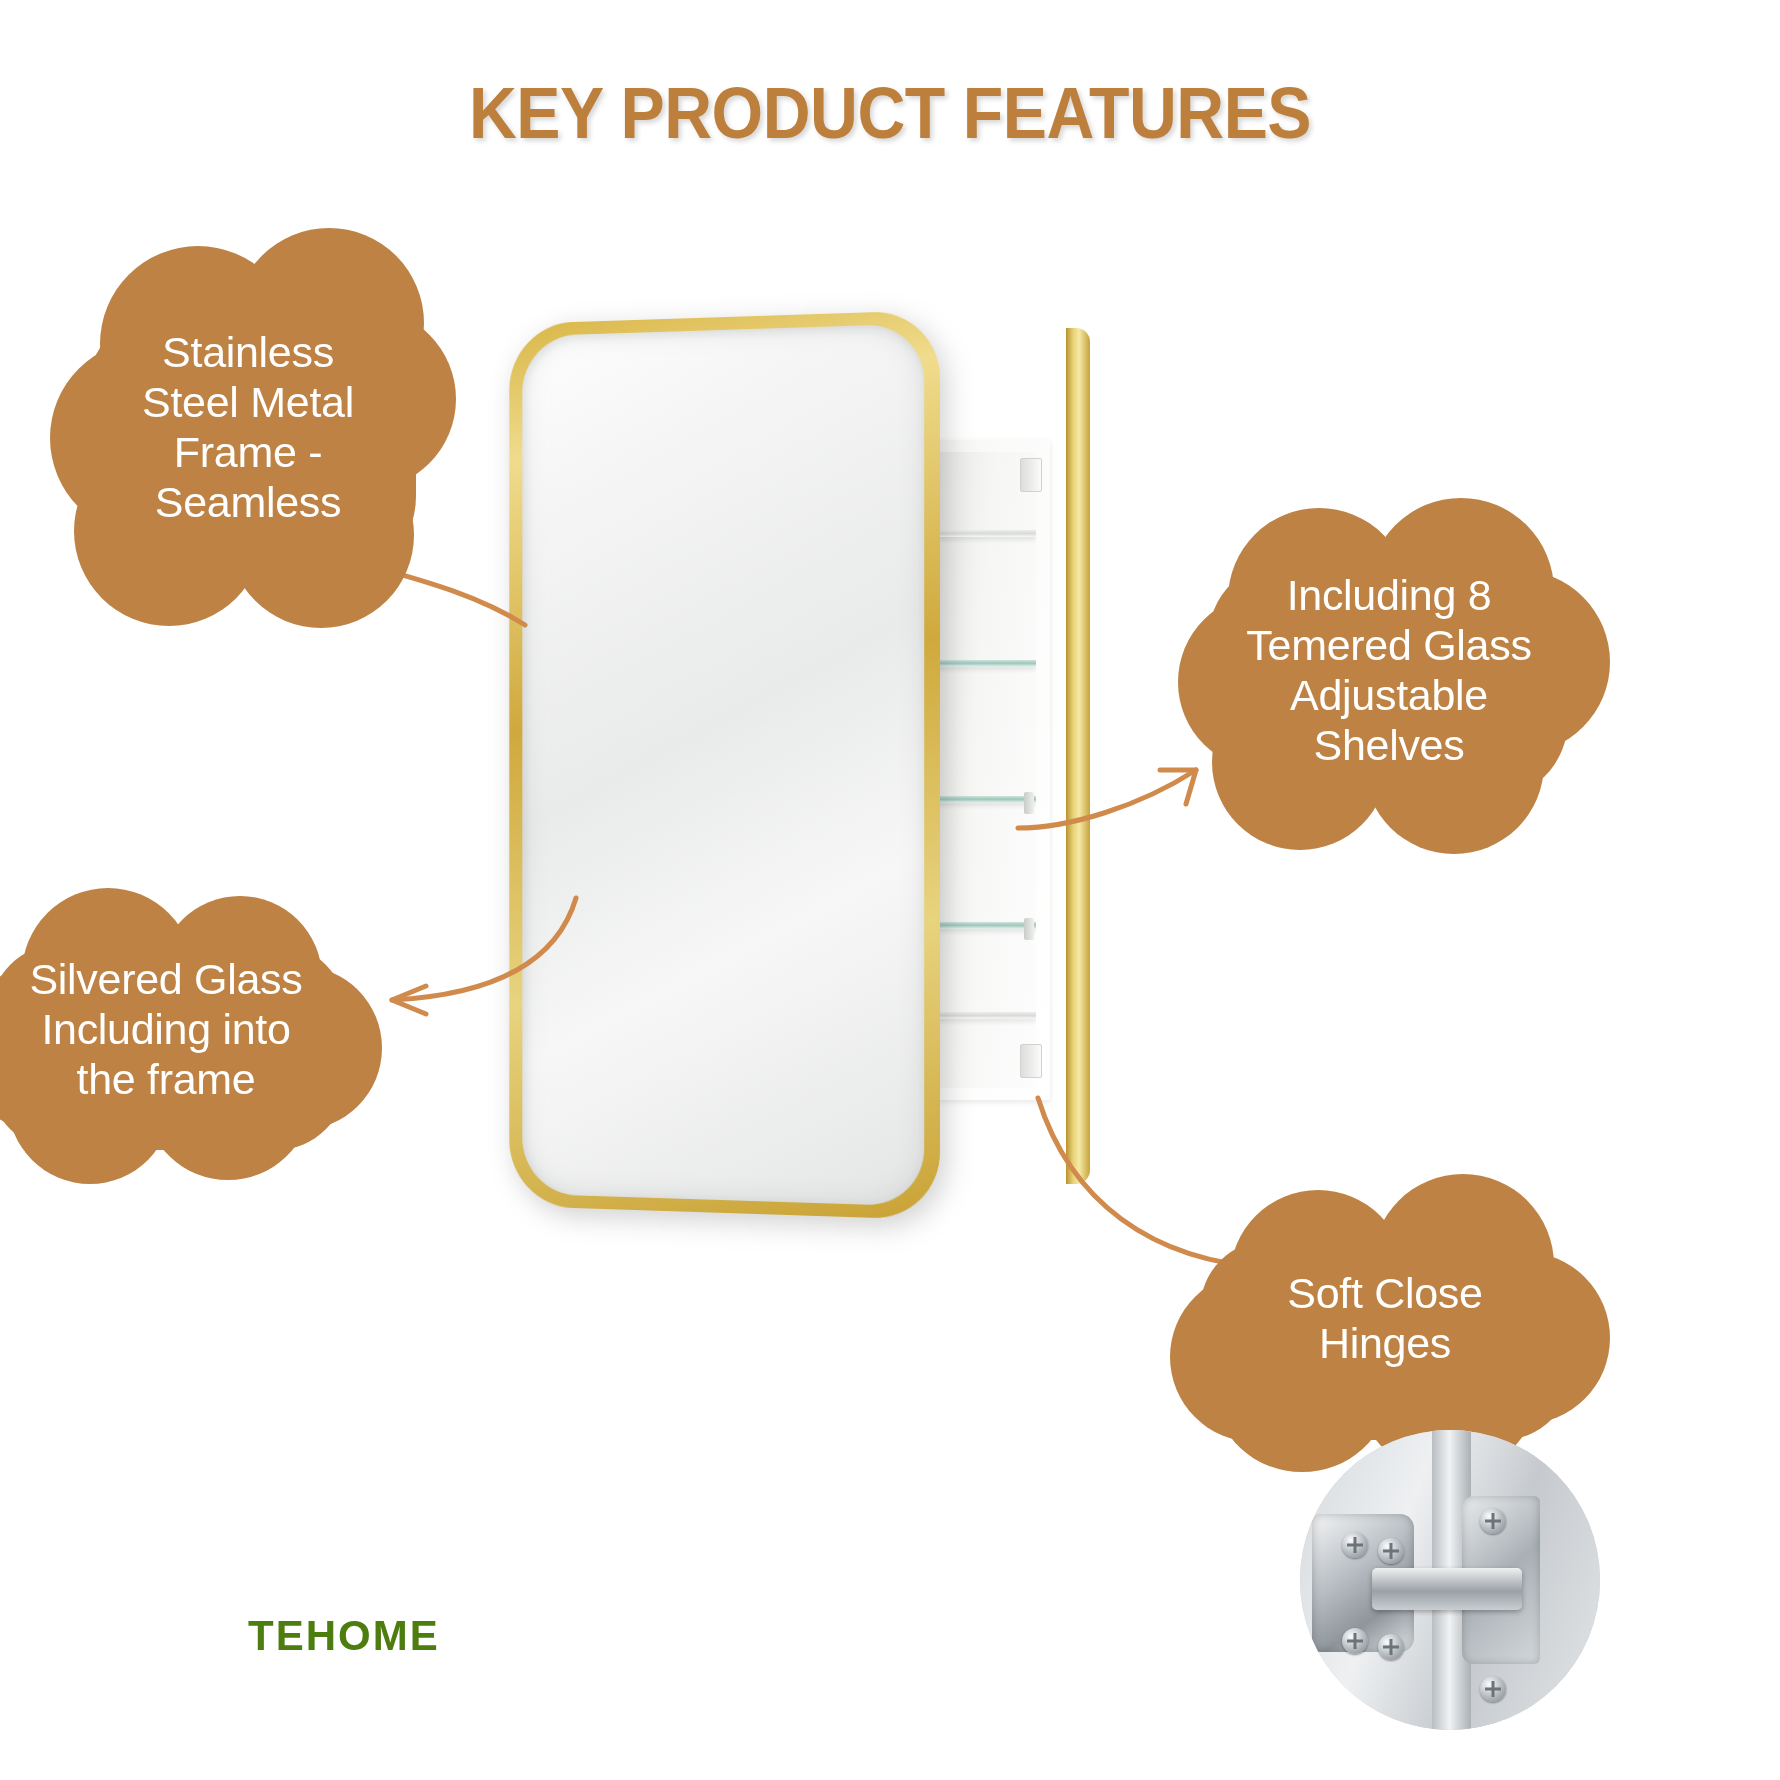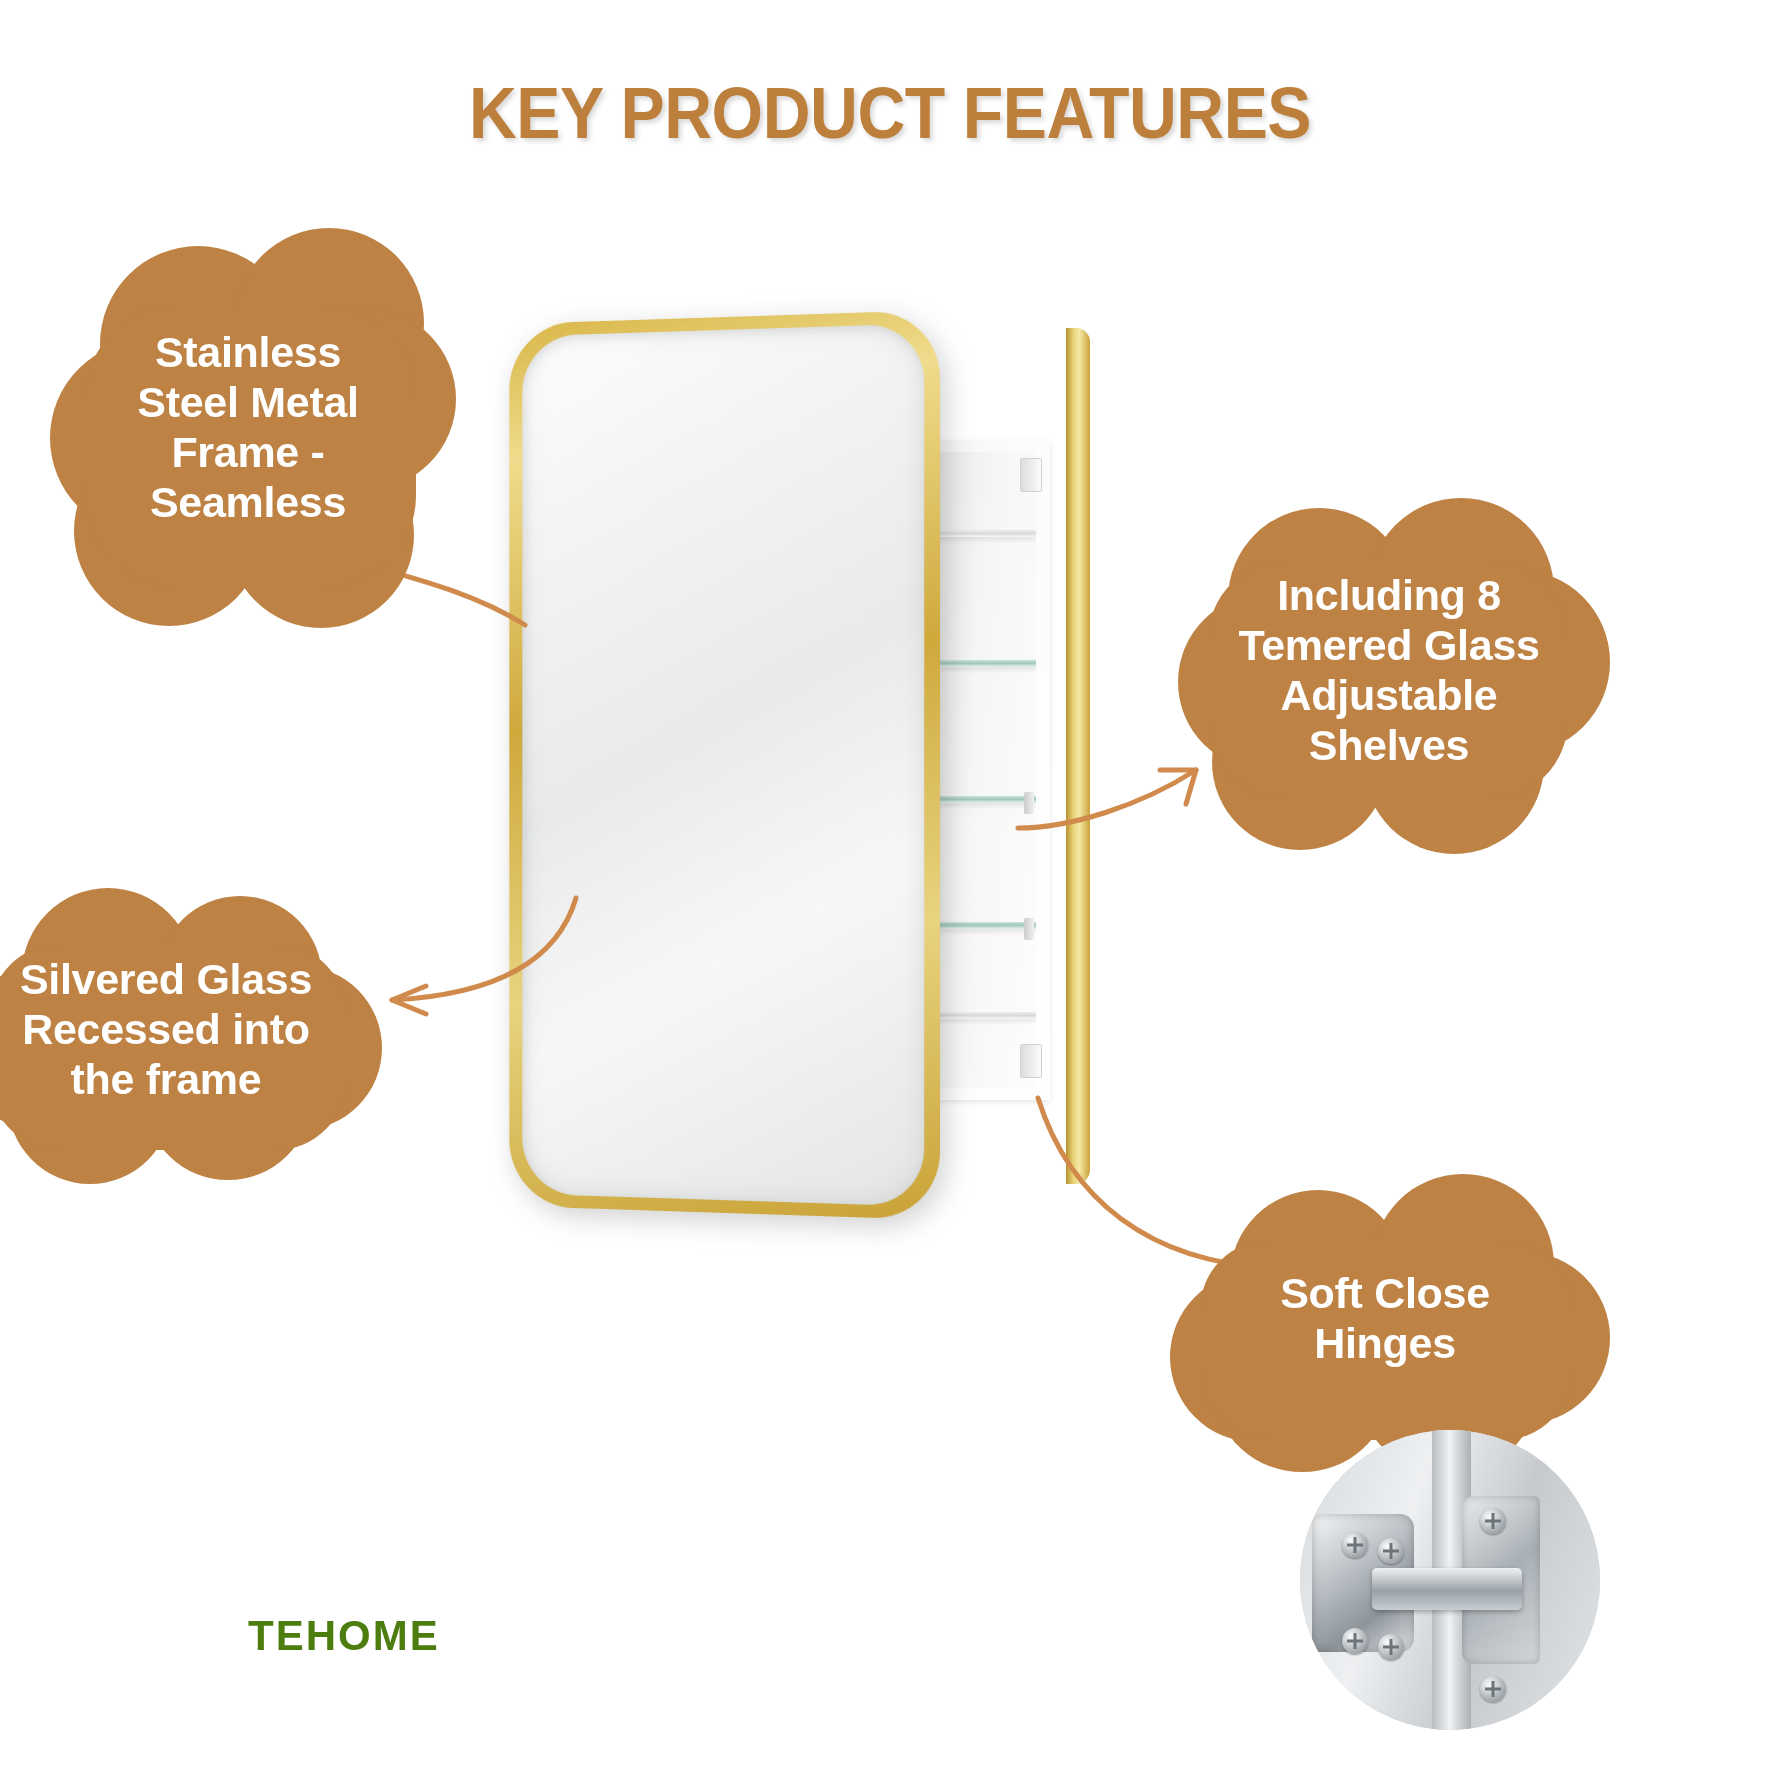--- a/index.html
+++ b/index.html
@@ -100,21 +100,21 @@
     border-radius:0 14px 14px 0;
     background:linear-gradient(90deg,#b9932e 0%,#e8d277 30%,#f5e9a6 55%,#c9a23a 100%);
   }
 
   
   .cloud {
     position:absolute;
     display:flex; align-items:center; justify-content:center;
     text-align:center;
     color:#ffffff;
-    font-weight:bold;
+    font-weight:normal;
     line-height:1.16;
     letter-spacing:-0.3px;
     z-index:5;
   }
   .cloud .lobes { position:absolute; inset:0; z-index:0; }
   .cloud .lobes span {
     position:absolute;
     background:#bd8244;
     border-radius:50%;
   }
@@ -254,21 +254,21 @@
   <div class="lobes">
     <span style="left:80px;  top:8px;   width:172px; height:172px;"></span>
     <span style="left:216px; top:16px;  width:164px; height:164px;"></span>
     <span style="left:18px;  top:84px;  width:168px; height:168px;"></span>
     <span style="left:276px; top:86px;  width:164px; height:164px;"></span>
     <span style="left:66px;  top:140px; width:164px; height:164px;"></span>
     <span style="left:204px; top:142px; width:164px; height:158px;"></span>
     <span style="left:48px;  top:64px;  width:356px; height:206px; border-radius:70px;"></span>
   </div>
   <div class="txt">Silvered Glass
-Recessed into
+Including into
 the frame</div>
 </div>
 
 <svg class="arrow-svg" style="left:370px; top:890px; width:230px; height:130px;">
   <path d="M 206 8 C 190 62, 140 104, 22 110" fill="none" stroke="#d08a4c" stroke-width="5" stroke-linecap="round"></path>
   <path d="M 22 110 L 56 96 M 22 110 L 56 124" fill="none" stroke="#d08a4c" stroke-width="5" stroke-linecap="round"></path>
 </svg>
 
 <div class="cloud" style="left:1160px; top:1164px; width:450px; height:310px; font-size:43px;">
   <div class="lobes">

